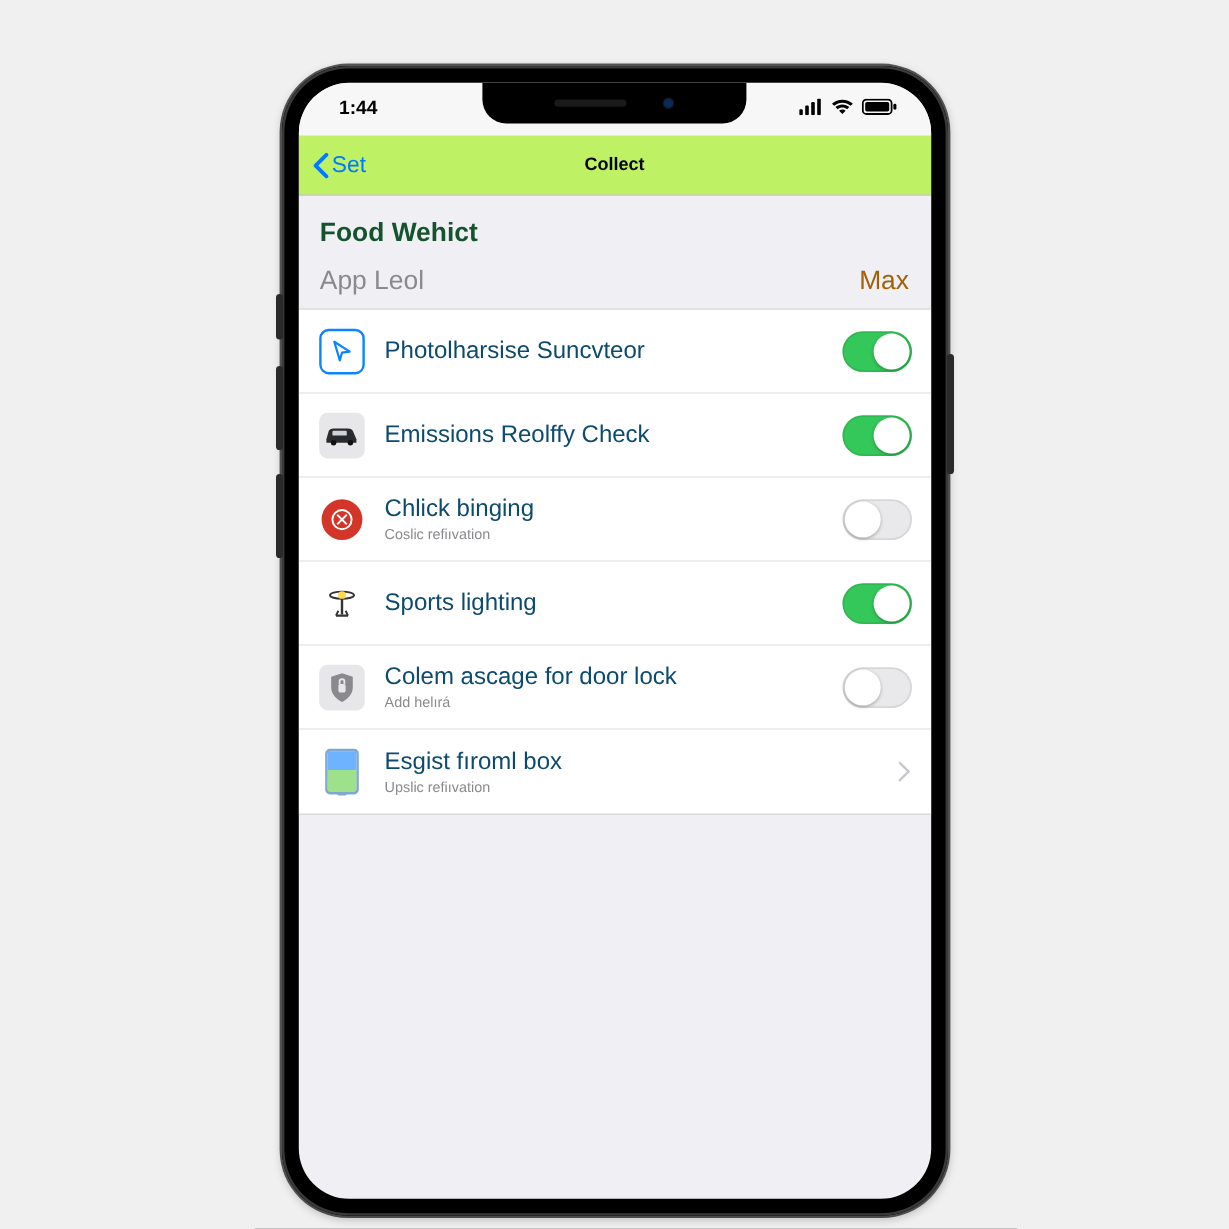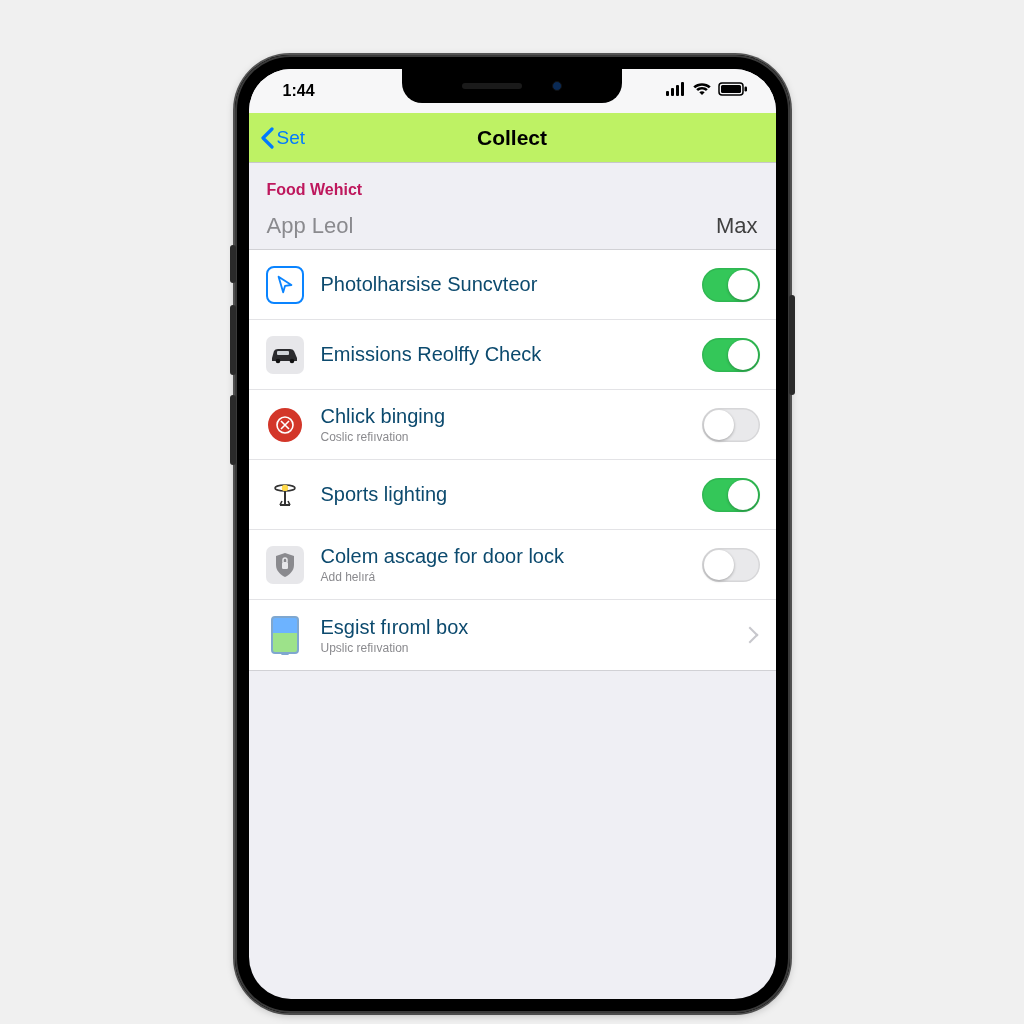--- a/index.html
+++ b/index.html
@@ -91,35 +91,35 @@
     position: relative;
   }
   .nav-back {
     display:flex; align-items:center;
     color:#007aff; font-size:19px;
     z-index:1;
   }
   .nav-title {
     position:absolute; left:0; right:0;
     text-align:center;
-    font-size:21px; font-weight:700; color:#000;
+    font-size:15px; font-weight:700; color:#000;
   }
 
   
   .page { background:#efeff4; }
   .section-title {
     padding: 18px 18px 4px;
-    font-size: 16px; font-weight:700; color:#be185d;
+    font-size: 22px; font-weight:700; color:#14532d;
   }
   .subheader {
     display:flex; justify-content:space-between; align-items:center;
     padding: 10px 18px 10px;
     font-size:22px; color:#8a8a8e;
   }
-  .subheader .right { color:#404040; }
+  .subheader .right { color:#a16207; }
 
   .list { background:#fff; border-top:1px solid #d1d1d5; border-bottom:1px solid #d1d1d5; }
   .row {
     display:flex; align-items:center;
     padding: 14px 16px;
     border-bottom:1px solid #e3e3e6;
     min-height:70px;
   }
   .row:last-child { border-bottom:none; }
   .row-icon {

